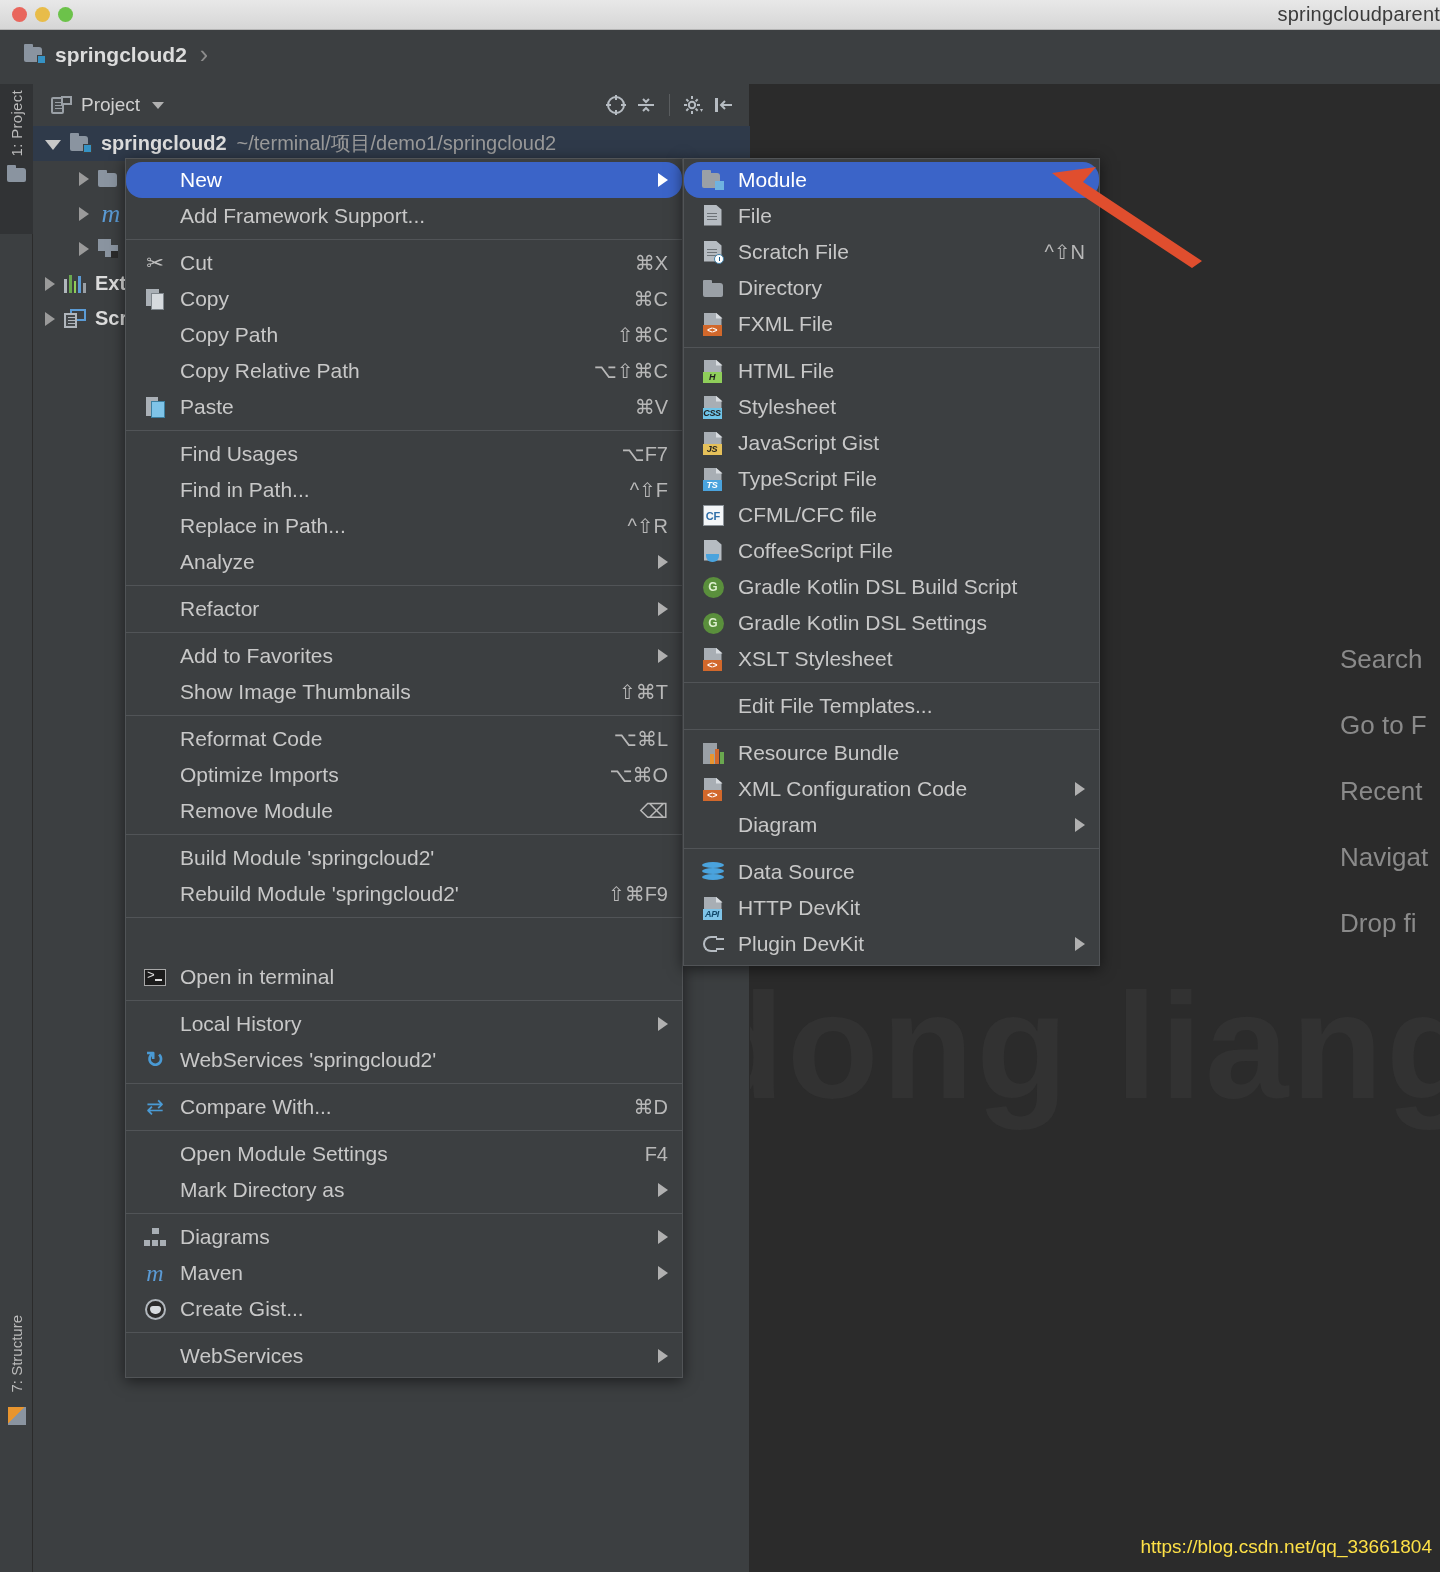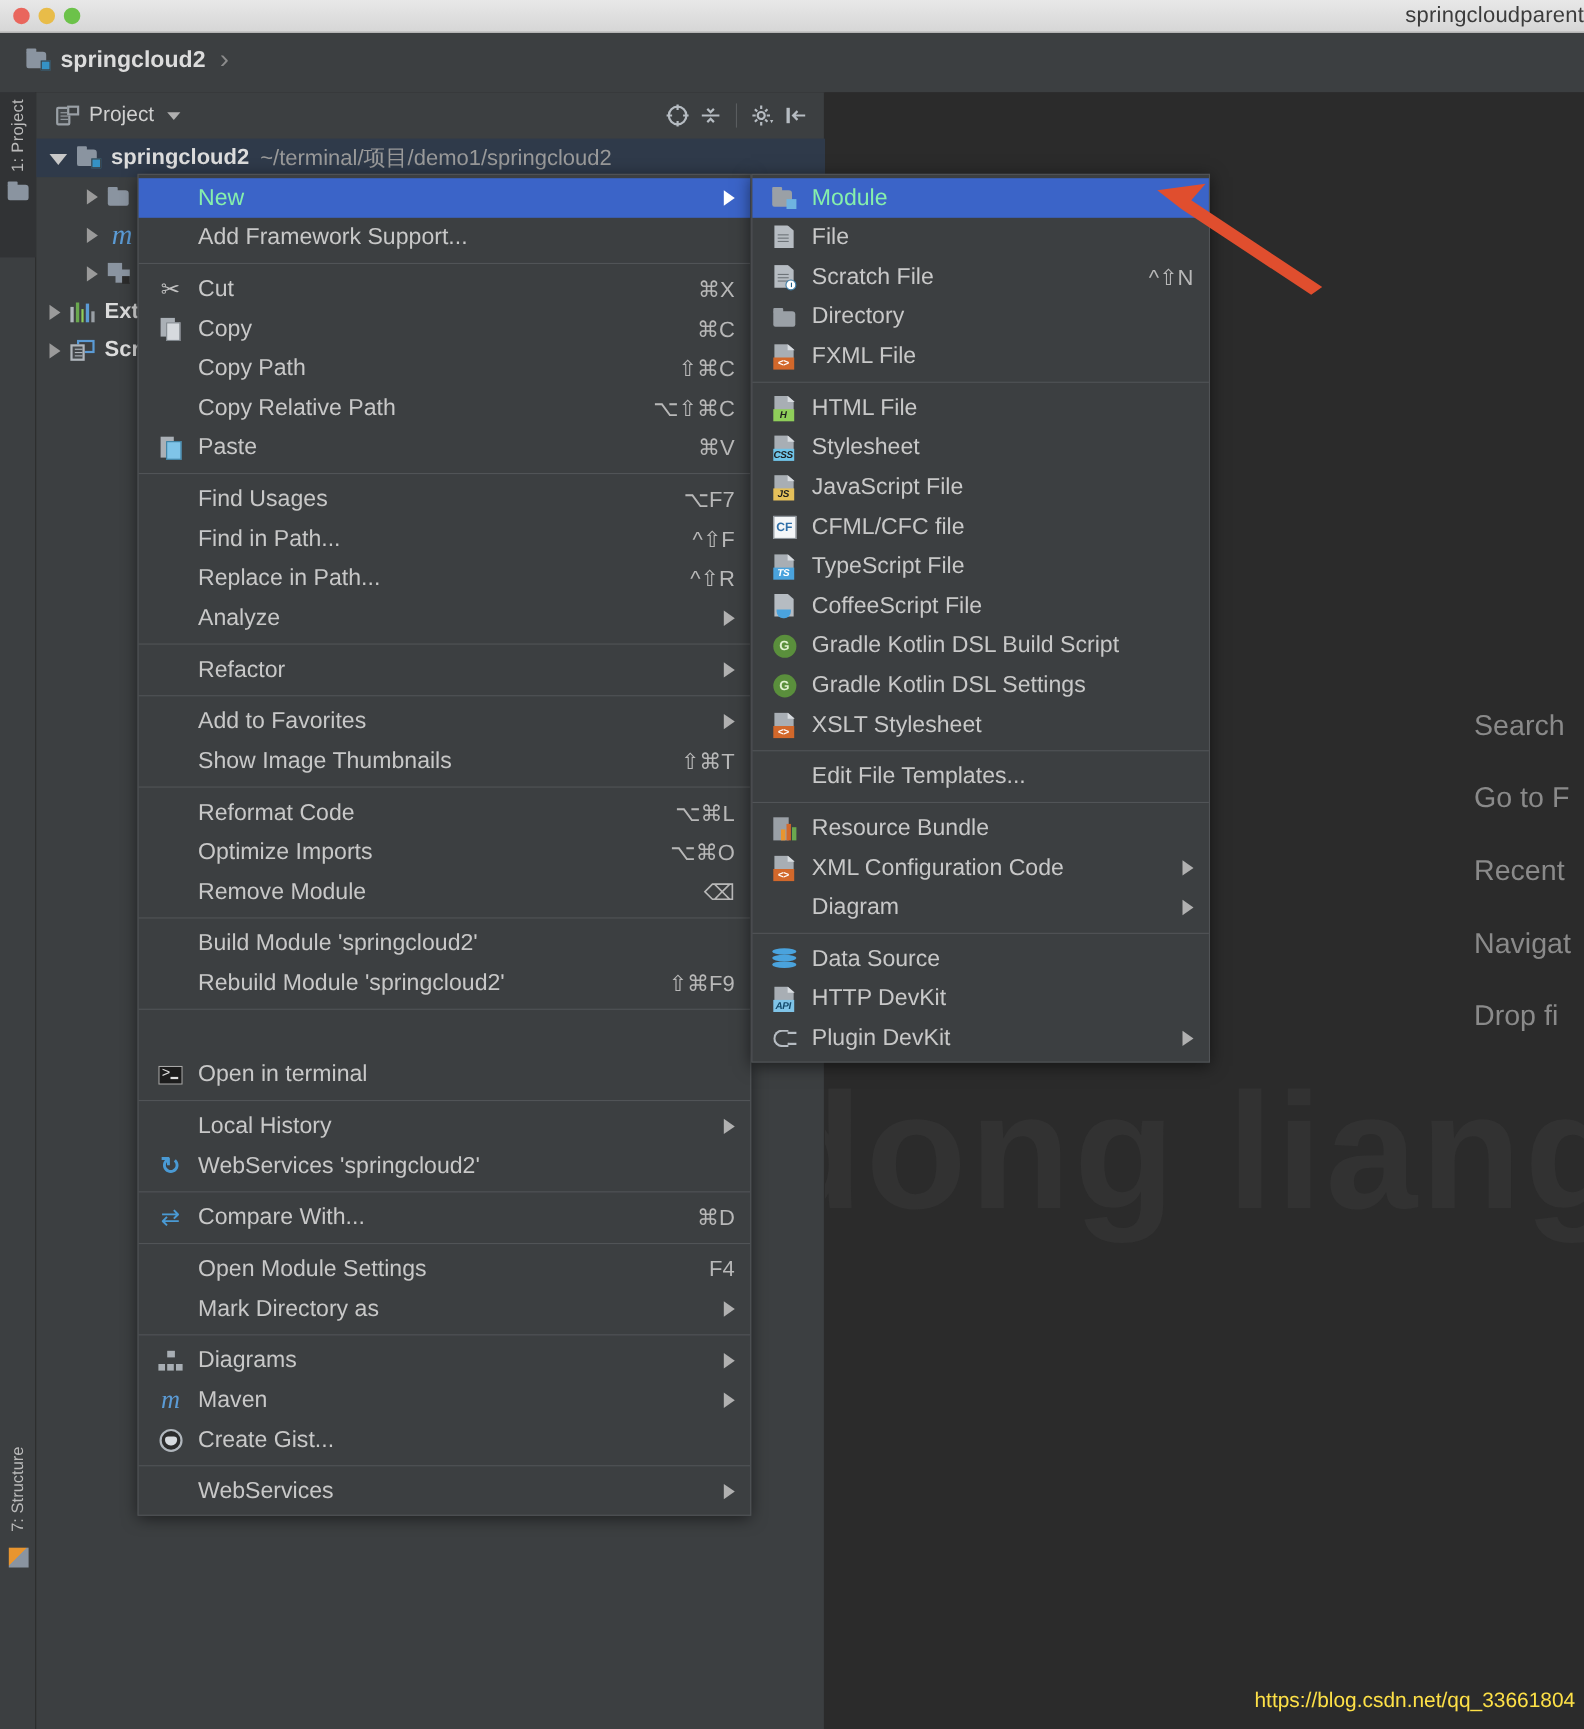--- a/index.html
+++ b/index.html
@@ -202,21 +202,21 @@
     padding: 3px 0;
   }
   #ctxmenu { left: 125px; top: 158px; width: 558px; }
   #submenu  { left: 683px; top: 158px; width: 417px; }
 
   .mi {
     position: relative; display: flex; align-items: center;
     height: 36px; padding: 0 14px 0 14px;
     font-size: 21px; color: #c8c8c8; white-space: nowrap;
   }
-  .mi.hl { background: #3b64c8; color: #86efac; }
+  .mi.hl { background: #3b64c8; color: #ffffff; border-radius: 16px; }
   .mi .ico {
     width: 30px; min-width: 30px; height: 26px; margin-right: 10px;
     display: flex; align-items: center; justify-content: center;
   }
   .mi .lbl { flex: 1; }
   .mi .acc {
     color: #b8b8b8; font-size: 20px; margin-left: 22px;
     font-family: "Liberation Sans", sans-serif;
   }
   .mi .sub {
@@ -725,37 +725,37 @@
         <span class="lbl">Stylesheet</span>
       </div>
       <div class="mi">
         <span class="ico">
           <span class="i-doc">
             <i class="pg"></i>
             <i class="fold"></i>
             <i class="badge js">JS</i>
           </span>
         </span>
-        <span class="lbl">JavaScript File</span>
-      </div>
-      <div class="mi">
-        <span class="ico">
-          <span class="i-cf">CF</span>
-        </span>
-        <span class="lbl">CFML/CFC file</span>
+        <span class="lbl">JavaScript Gist</span>
       </div>
       <div class="mi">
         <span class="ico">
           <span class="i-doc">
             <i class="pg"></i>
             <i class="fold"></i>
             <i class="badge ts">TS</i>
           </span>
         </span>
         <span class="lbl">TypeScript File</span>
+      </div>
+      <div class="mi">
+        <span class="ico">
+          <span class="i-cf">CF</span>
+        </span>
+        <span class="lbl">CFML/CFC file</span>
       </div>
       <div class="mi">
         <span class="ico">
           <span class="i-coffee">
             <i class="pg"></i>
             <i class="cup"></i>
           </span>
         </span>
         <span class="lbl">CoffeeScript File</span>
       </div>

